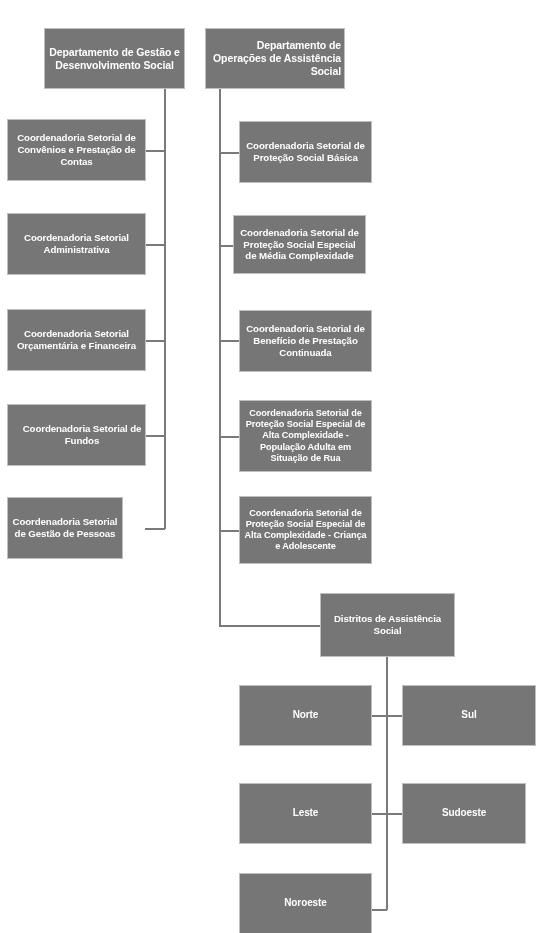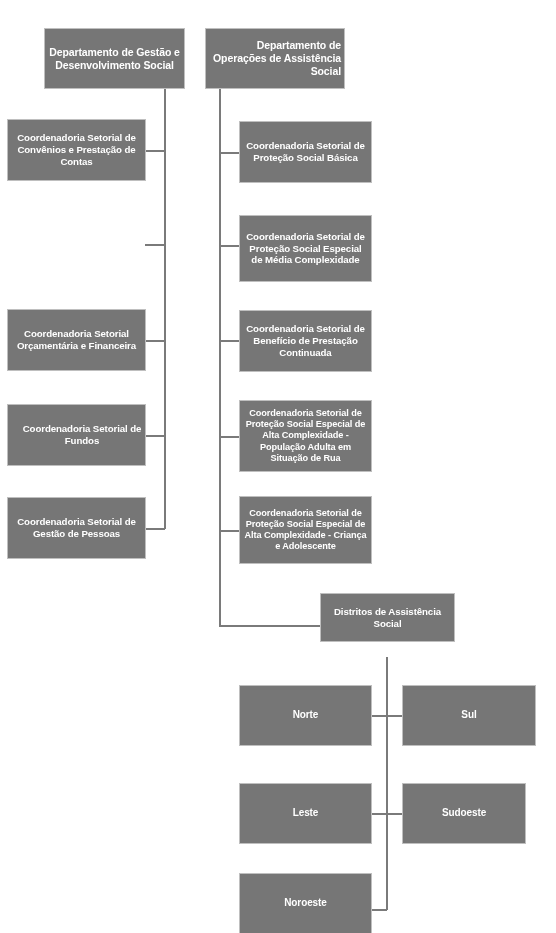--- a/index.html
+++ b/index.html
@@ -72,64 +72,67 @@
   <div class="conn conn-h" style="left:145px; top:150px; width:20px;"></div>
   <div class="conn conn-h" style="left:145px; top:244px; width:20px;"></div>
   <div class="conn conn-h" style="left:145px; top:340px; width:20px;"></div>
   <div class="conn conn-h" style="left:145px; top:435px; width:20px;"></div>
   <div class="conn conn-h" style="left:145px; top:528px; width:20px;"></div>
 
   <div class="node t-coord" style="left:7px; top:119px; width:139px; height:62px;">
     <span class="node-label">Coordenadoria Setorial de Convênios e Prestação de Contas</span>
   </div>
 
+  <div class="node t-coord" style="left:7px; top:213px; width:139px; height:62px;">
+    <span class="node-label">Coordenadoria Setorial Administrativa</span>
+  </div>
 
   <div class="node t-coord" style="left:7px; top:309px; width:139px; height:62px;">
     <span class="node-label">Coordenadoria Setorial Orçamentária e Financeira</span>
   </div>
 
   <div class="node t-coord" style="left:7px; top:404px; width:139px; height:62px;padding-left:14px;">
     <span class="node-label">Coordenadoria Setorial de Fundos</span>
   </div>
 
-  <div class="node t-coord" style="left:7px; top:497px; width:139px; height:62px;">
+  <div class="node t-coord" style="left:7px; top:497px; width:116px; height:62px;">
     <span class="node-label">Coordenadoria Setorial de Gestão de Pessoas</span>
   </div>
 
   <div class="conn conn-v" style="left:219px; top:89px; height:537px;"></div>
 
   <div class="conn conn-h" style="left:219px; top:152px; width:21px;"></div>
   <div class="conn conn-h" style="left:219px; top:245px; width:21px;"></div>
   <div class="conn conn-h" style="left:219px; top:340px; width:21px;"></div>
   <div class="conn conn-h" style="left:219px; top:436px; width:21px;"></div>
   <div class="conn conn-h" style="left:219px; top:530px; width:21px;"></div>
 
   <div class="conn conn-h" style="left:219px; top:625px; width:102px;"></div>
 
   <div class="node t-coord" style="left:239px; top:121px; width:133px; height:62px;">
     <span class="node-label">Coordenadoria Setorial de Proteção Social Básica</span>
   </div>
 
-  <div class="node t-coord" style="left:239px; top:215px; width:133px; height:67px;">
+  <div class="node t-coord" style="left:233px; top:215px; width:133px; height:59px;">
     <span class="node-label">Coordenadoria Setorial de Proteção Social Especial de Média Complexidade</span>
   </div>
 
   <div class="node t-coord" style="left:239px; top:310px; width:133px; height:62px;">
     <span class="node-label">Coordenadoria Setorial de Benefício de Prestação Continuada</span>
   </div>
 
   <div class="node t-coord-sm" style="left:239px; top:400px; width:133px; height:72px;">
     <span class="node-label">Coordenadoria Setorial de Proteção Social Especial de Alta Complexidade - População Adulta em Situação de Rua</span>
   </div>
 
   <div class="node t-coord-sm" style="left:239px; top:496px; width:133px; height:68px;">
     <span class="node-label">Coordenadoria Setorial de Proteção Social Especial de Alta Complexidade - Criança e Adolescente</span>
   </div>
 
-  <div class="node t-distr" style="left:320px; top:593px; width:135px; height:49px;">
+  <div class="node t-distr" style="left:320px; top:593px; width:135px; height:64px;">
     <span class="node-label">Distritos de Assistência Social</span>
   </div>
 
   <div class="conn conn-v" style="left:386px; top:657px; height:253px;"></div>
 
   <div class="conn conn-h" style="left:372px; top:715px; width:15px;"></div>
   <div class="conn conn-h" style="left:388px; top:715px; width:15px;"></div>
 
   <div class="conn conn-h" style="left:372px; top:813px; width:15px;"></div>
   <div class="conn conn-h" style="left:388px; top:813px; width:15px;"></div>

